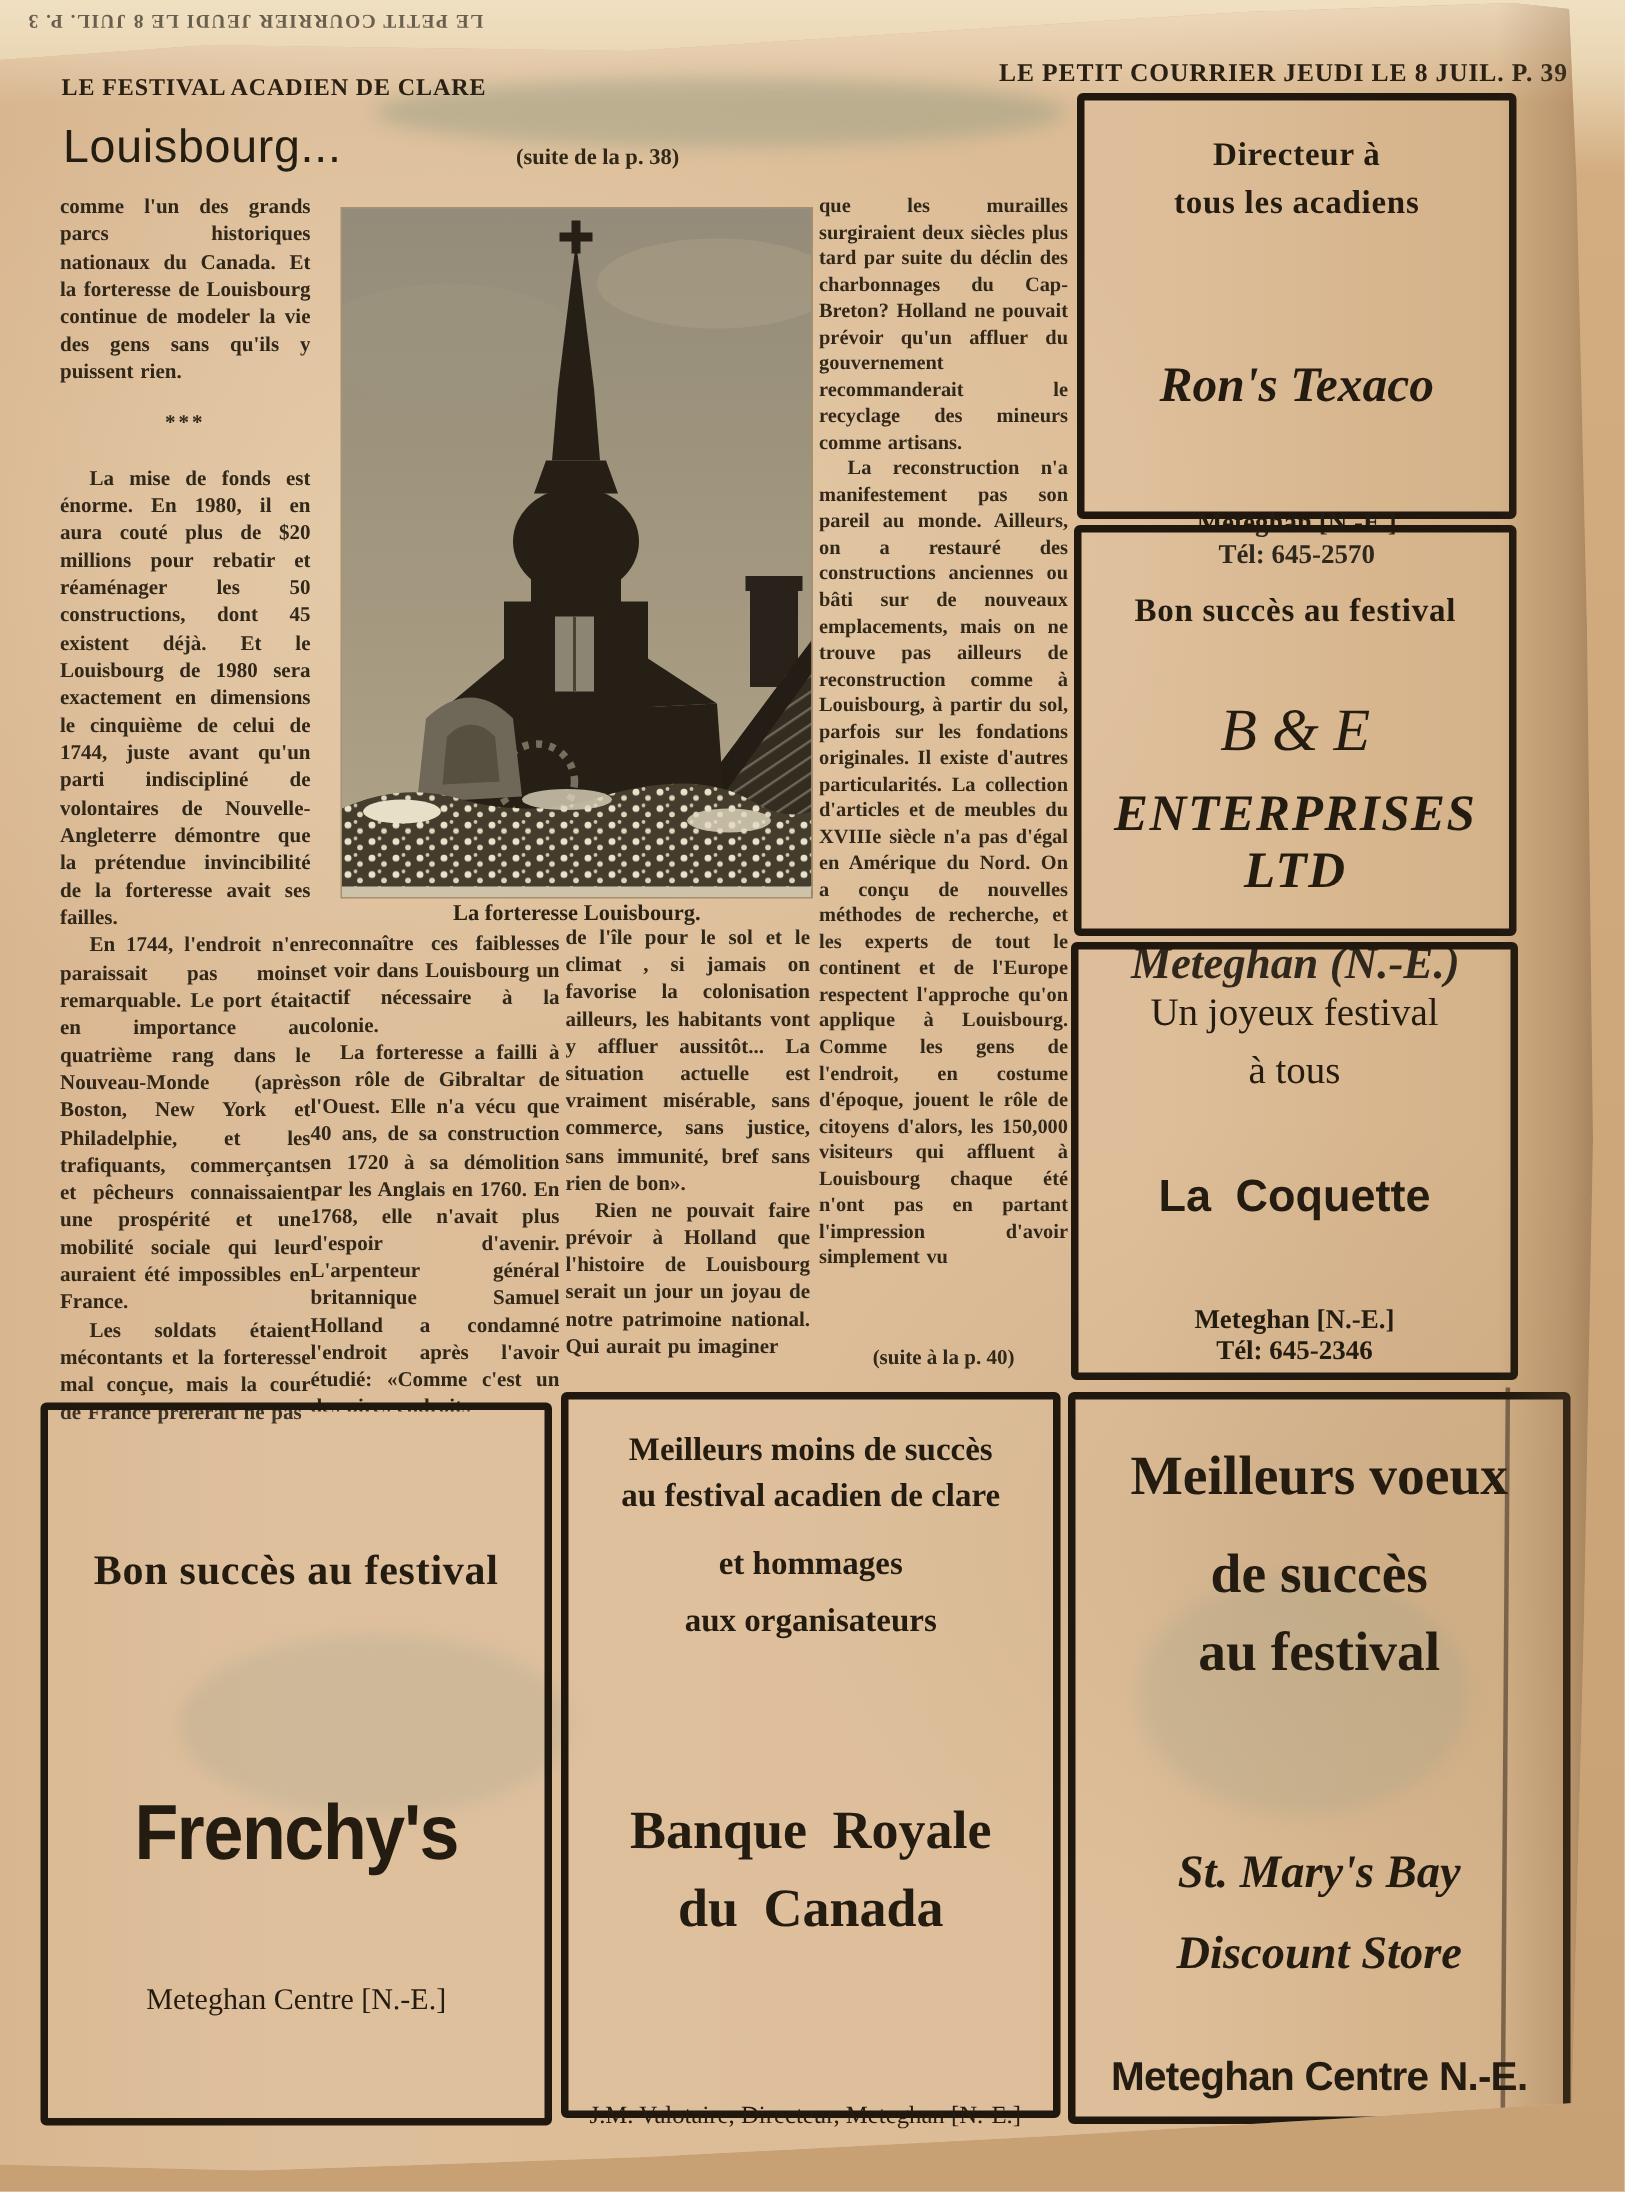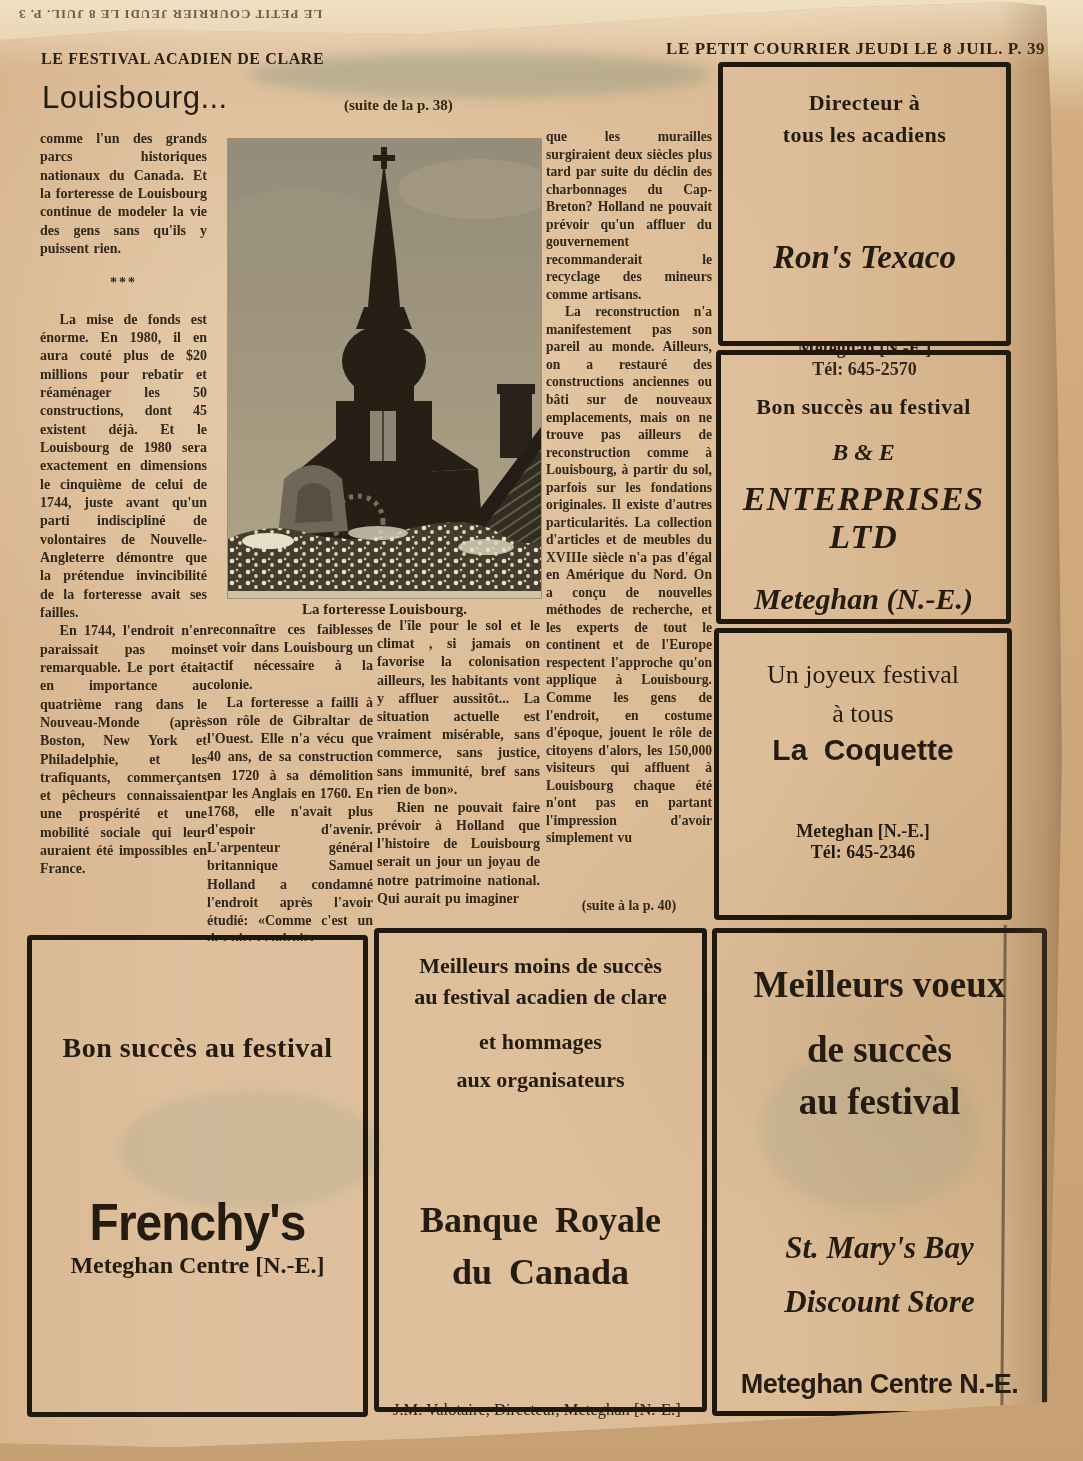--- a/index.html
+++ b/index.html
@@ -70,32 +70,32 @@
   .ad{
     position:absolute;border:5px solid #20180e;border-radius:4px;
     color:#241c10;text-align:center;background:rgba(255,240,215,.06);
   }
   .ad .serif-head{font-weight:bold;font-size:22px;line-height:1.45;letter-spacing:.5px;}
   #ad1{left:718px;top:62px;width:283px;height:274px;}
   #ad1 .name{font-style:italic;font-weight:bold;font-size:33px;margin-top:88px;}
   #ad1 .loc{font-weight:bold;font-size:18px;margin-top:62px;}
   #ad1 .tel{font-weight:bold;font-size:18px;}
   #ad2{left:716px;top:350px;width:285px;height:264px;}
-  #ad2 .name1{font-style:italic;font-weight:bold;font-size:24px;margin-top:16px;}
+  #ad2 .name1{font-style:italic;font-weight:normal;font-size:40px;margin-top:40px;}
   #ad2 .name2{font-style:italic;font-weight:bold;font-size:34px;letter-spacing:1px;margin-top:14px;}
   #ad2 .loc{font-style:italic;font-weight:bold;font-size:30px;margin-top:26px;}
   #ad3{left:714px;top:628px;width:288px;height:282px;}
   #ad3 .h{font-weight:normal;font-size:26px;line-height:1.5;margin-top:22px;}
-  #ad3 .name{font-family:"Liberation Sans",sans-serif;font-weight:bold;font-size:30px;word-spacing:8px;}
+  #ad3 .name{font-family:"Liberation Sans",sans-serif;font-weight:bold;font-size:30px;word-spacing:8px;margin-top:48px;}
   #ad3 .loc{font-weight:bold;font-size:18px;margin-top:54px;}
   #ad3 .tel{font-weight:bold;font-size:18px;}
   #ad4{left:27px;top:935px;width:331px;height:472px;}
   #ad4 .h{font-weight:bold;font-size:28px;margin-top:92px;letter-spacing:.5px;}
   #ad4 .name{font-family:"Liberation Sans",sans-serif;font-weight:bold;font-size:52px;letter-spacing:-1px;transform:scaleX(.92);margin-top:128px;}
-  #ad4 .loc{font-weight:bold;font-size:24px;}
+  #ad4 .loc{font-weight:normal;font-size:20px;margin-top:70px;}
   #ad5{left:374px;top:928px;width:323px;height:474px;}
   #ad5 .h{font-weight:bold;font-size:22px;line-height:1.4;margin-top:18px;}
   #ad5 .h2{font-weight:bold;font-size:22px;line-height:1.75;}
   #ad5 .name{font-weight:bold;font-size:36px;line-height:1.45;margin-top:94px;word-spacing:8px;}
   #ad5 .dir{font-weight:normal;font-size:16.5px;text-align:left;margin:0 0 0 14px;}
   #ad5 .dir1{margin-top:102px;}
   #ad5 .dir2{margin-top:24px;width:290px;line-height:1.35;}
   #ad6{left:712px;top:928px;width:325px;height:478px;}
   #ad6 .h{font-weight:bold;font-size:37px;line-height:1.42;margin-top:26px;}
   #ad6 .name{font-style:italic;font-weight:bold;font-size:31px;line-height:1.75;margin-top:92px;}
@@ -119,20 +119,21 @@
   <div class="masthead" id="hdr-right">LE PETIT COURRIER   JEUDI LE 8 JUIL.   P. 39</div>
 
   <div id="art-title">Louisbourg...</div>
   <div id="art-cont">(suite de la p. 38)</div>
 
   <div class="col" id="col1">
     <p>comme l'un des grands parcs historiques nationaux du Canada. Et la forteresse de Louisbourg continue de modeler la vie des gens sans qu'ils y puissent rien.</p>
     <p class="stars">***</p>
     <p class="ind">La mise de fonds est énorme. En 1980, il en aura couté plus de $20 millions pour rebatir et réaménager les 50 constructions, dont 45 existent déjà. Et le Louisbourg de 1980 sera exactement en dimensions le cinquième de celui de 1744, juste avant qu'un parti indiscipliné de volontaires de Nouvelle-Angleterre démontre que la prétendue invincibilité de la forteresse avait ses failles.</p>
     <p class="ind">En 1744, l'endroit n'en paraissait pas moins remarquable. Le port était en importance au quatrième rang dans le Nouveau-Monde (après Boston, New York et Philadelphie, et les trafiquants, commerçants et pêcheurs connaissaient une prospérité et une mobilité sociale qui leur auraient été impossibles en France.</p>
+    <p class="ind">Les soldats étaient mécontants et la forteresse mal conçue, mais la cour de France préférait ne pas</p>
   </div>
 
   <div id="photo">
     <svg width="313" height="459" viewBox="0 0 313 459" xmlns="http://www.w3.org/2000/svg">
       <defs>
         <linearGradient id="sky" x1="0" y1="0" x2="0" y2="1">
           <stop offset="0" stop-color="#948c7a"></stop>
           <stop offset=".55" stop-color="#a3987f"></stop>
           <stop offset="1" stop-color="#b0a489"></stop>
         </linearGradient>

